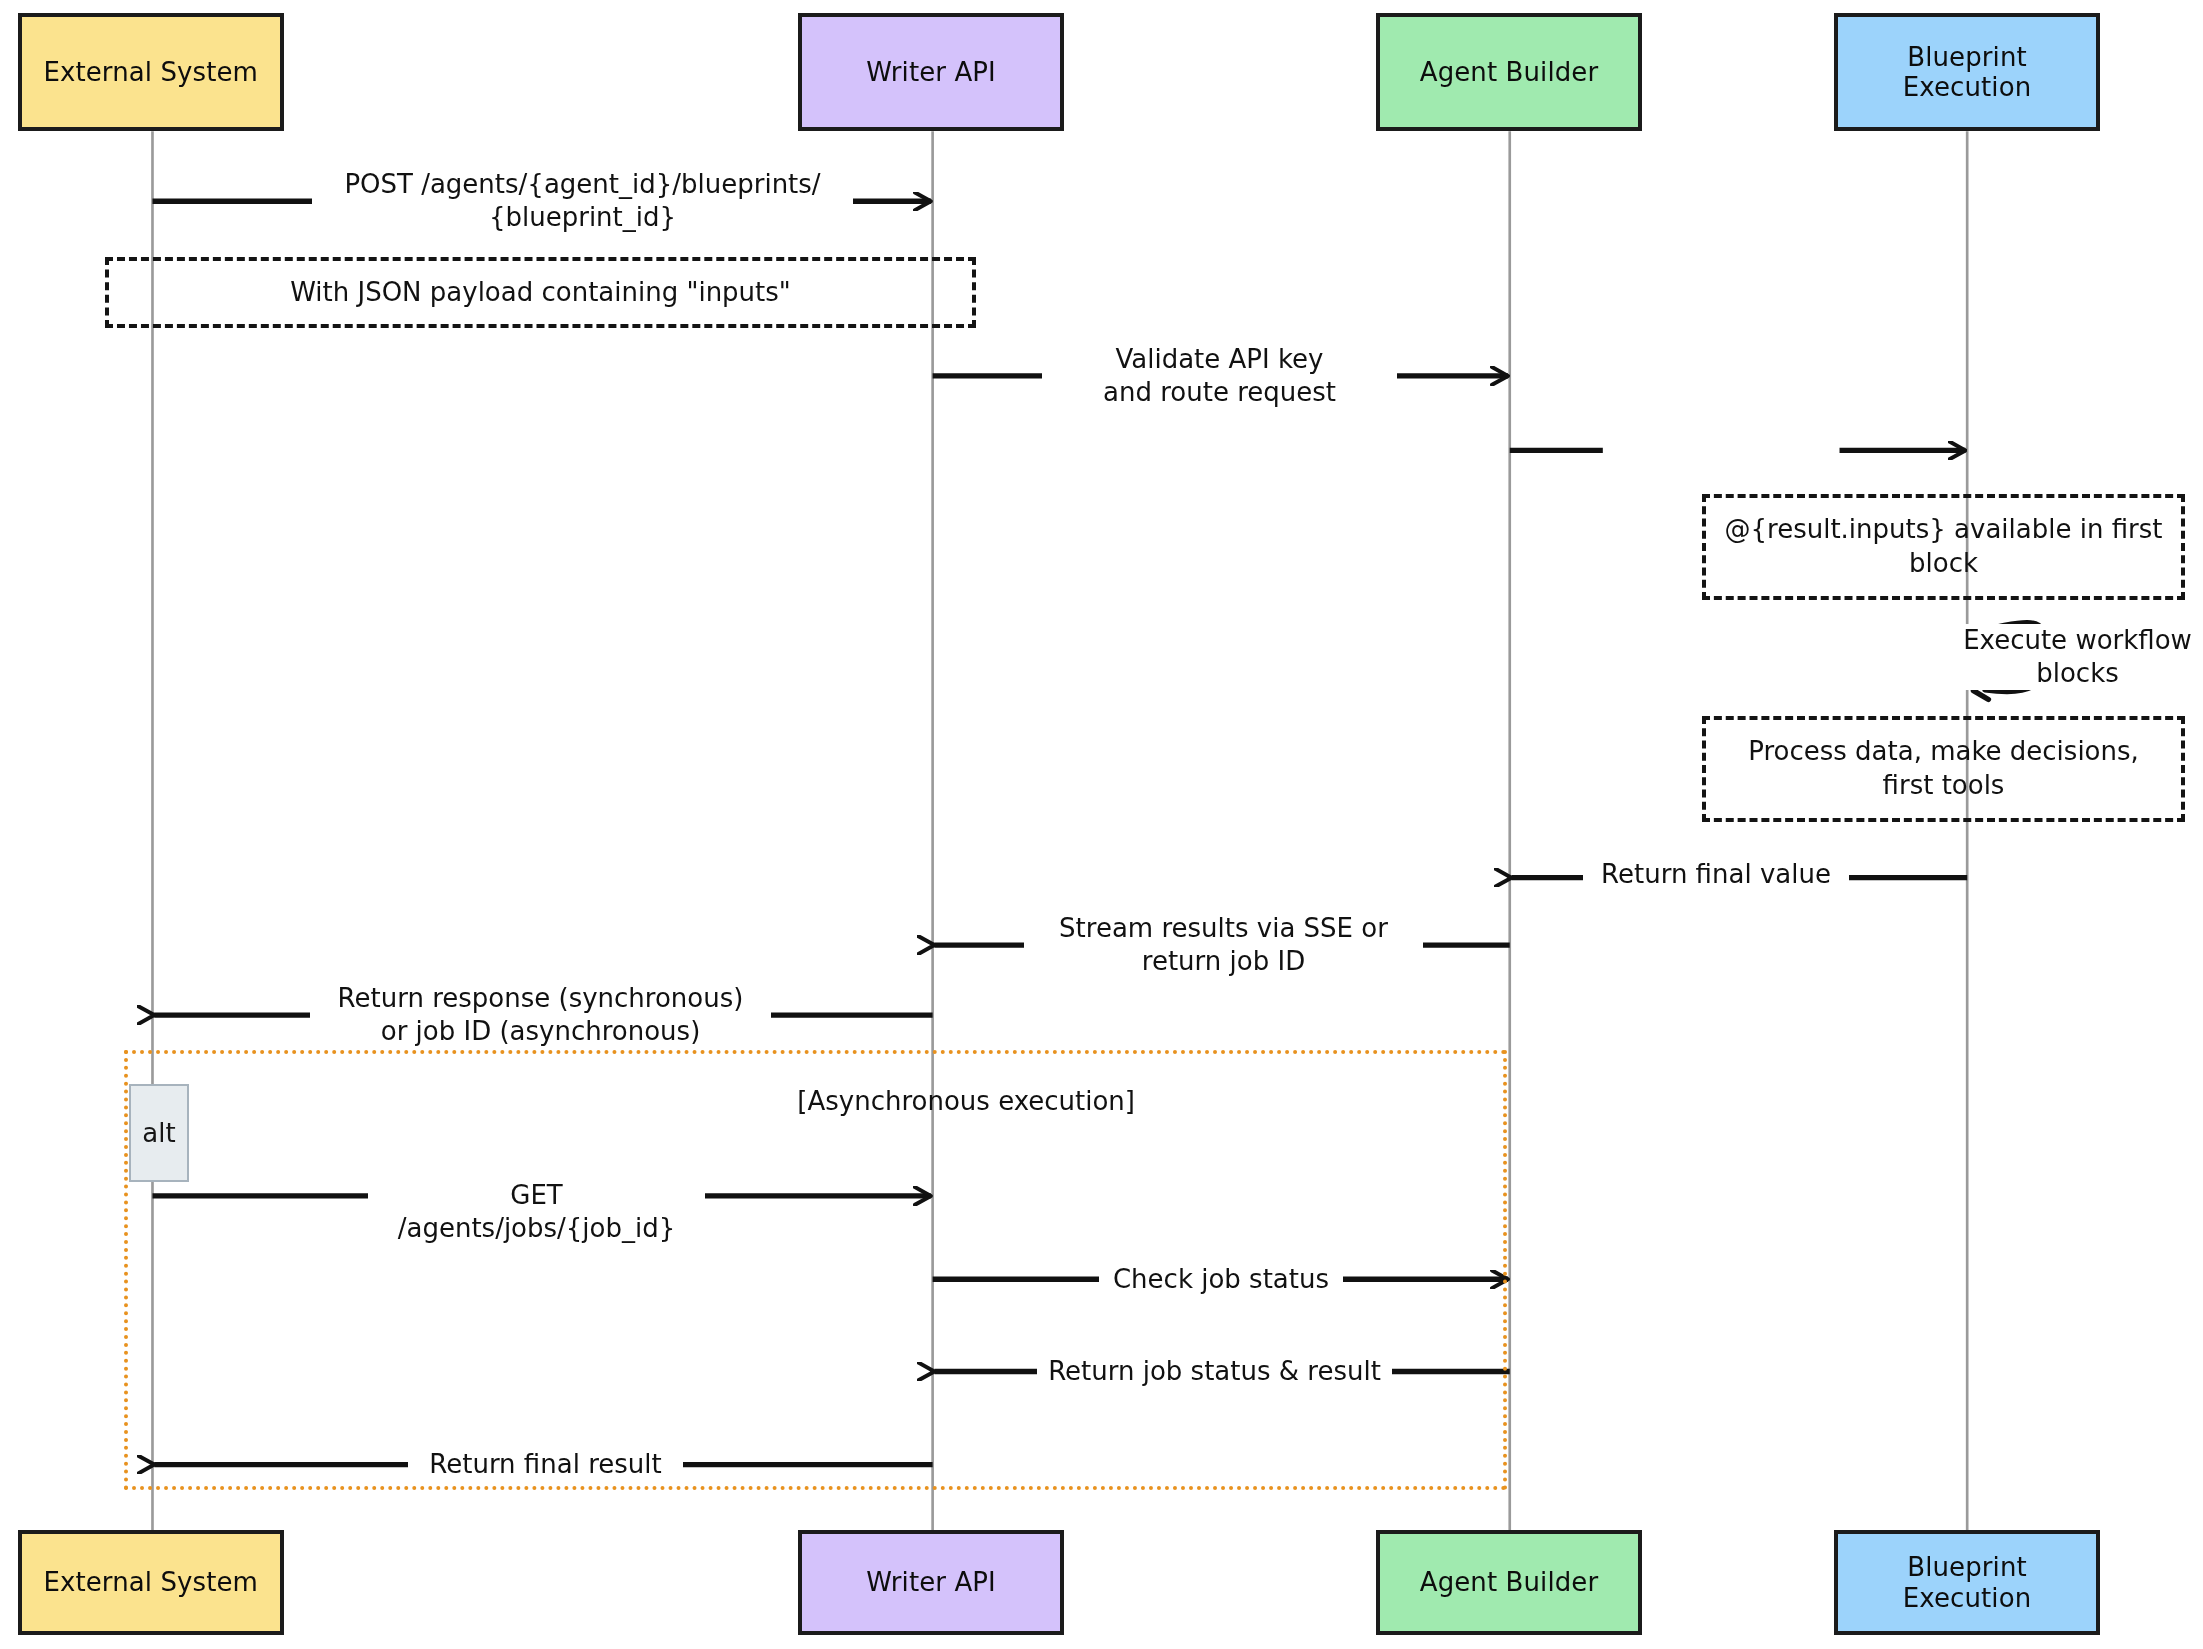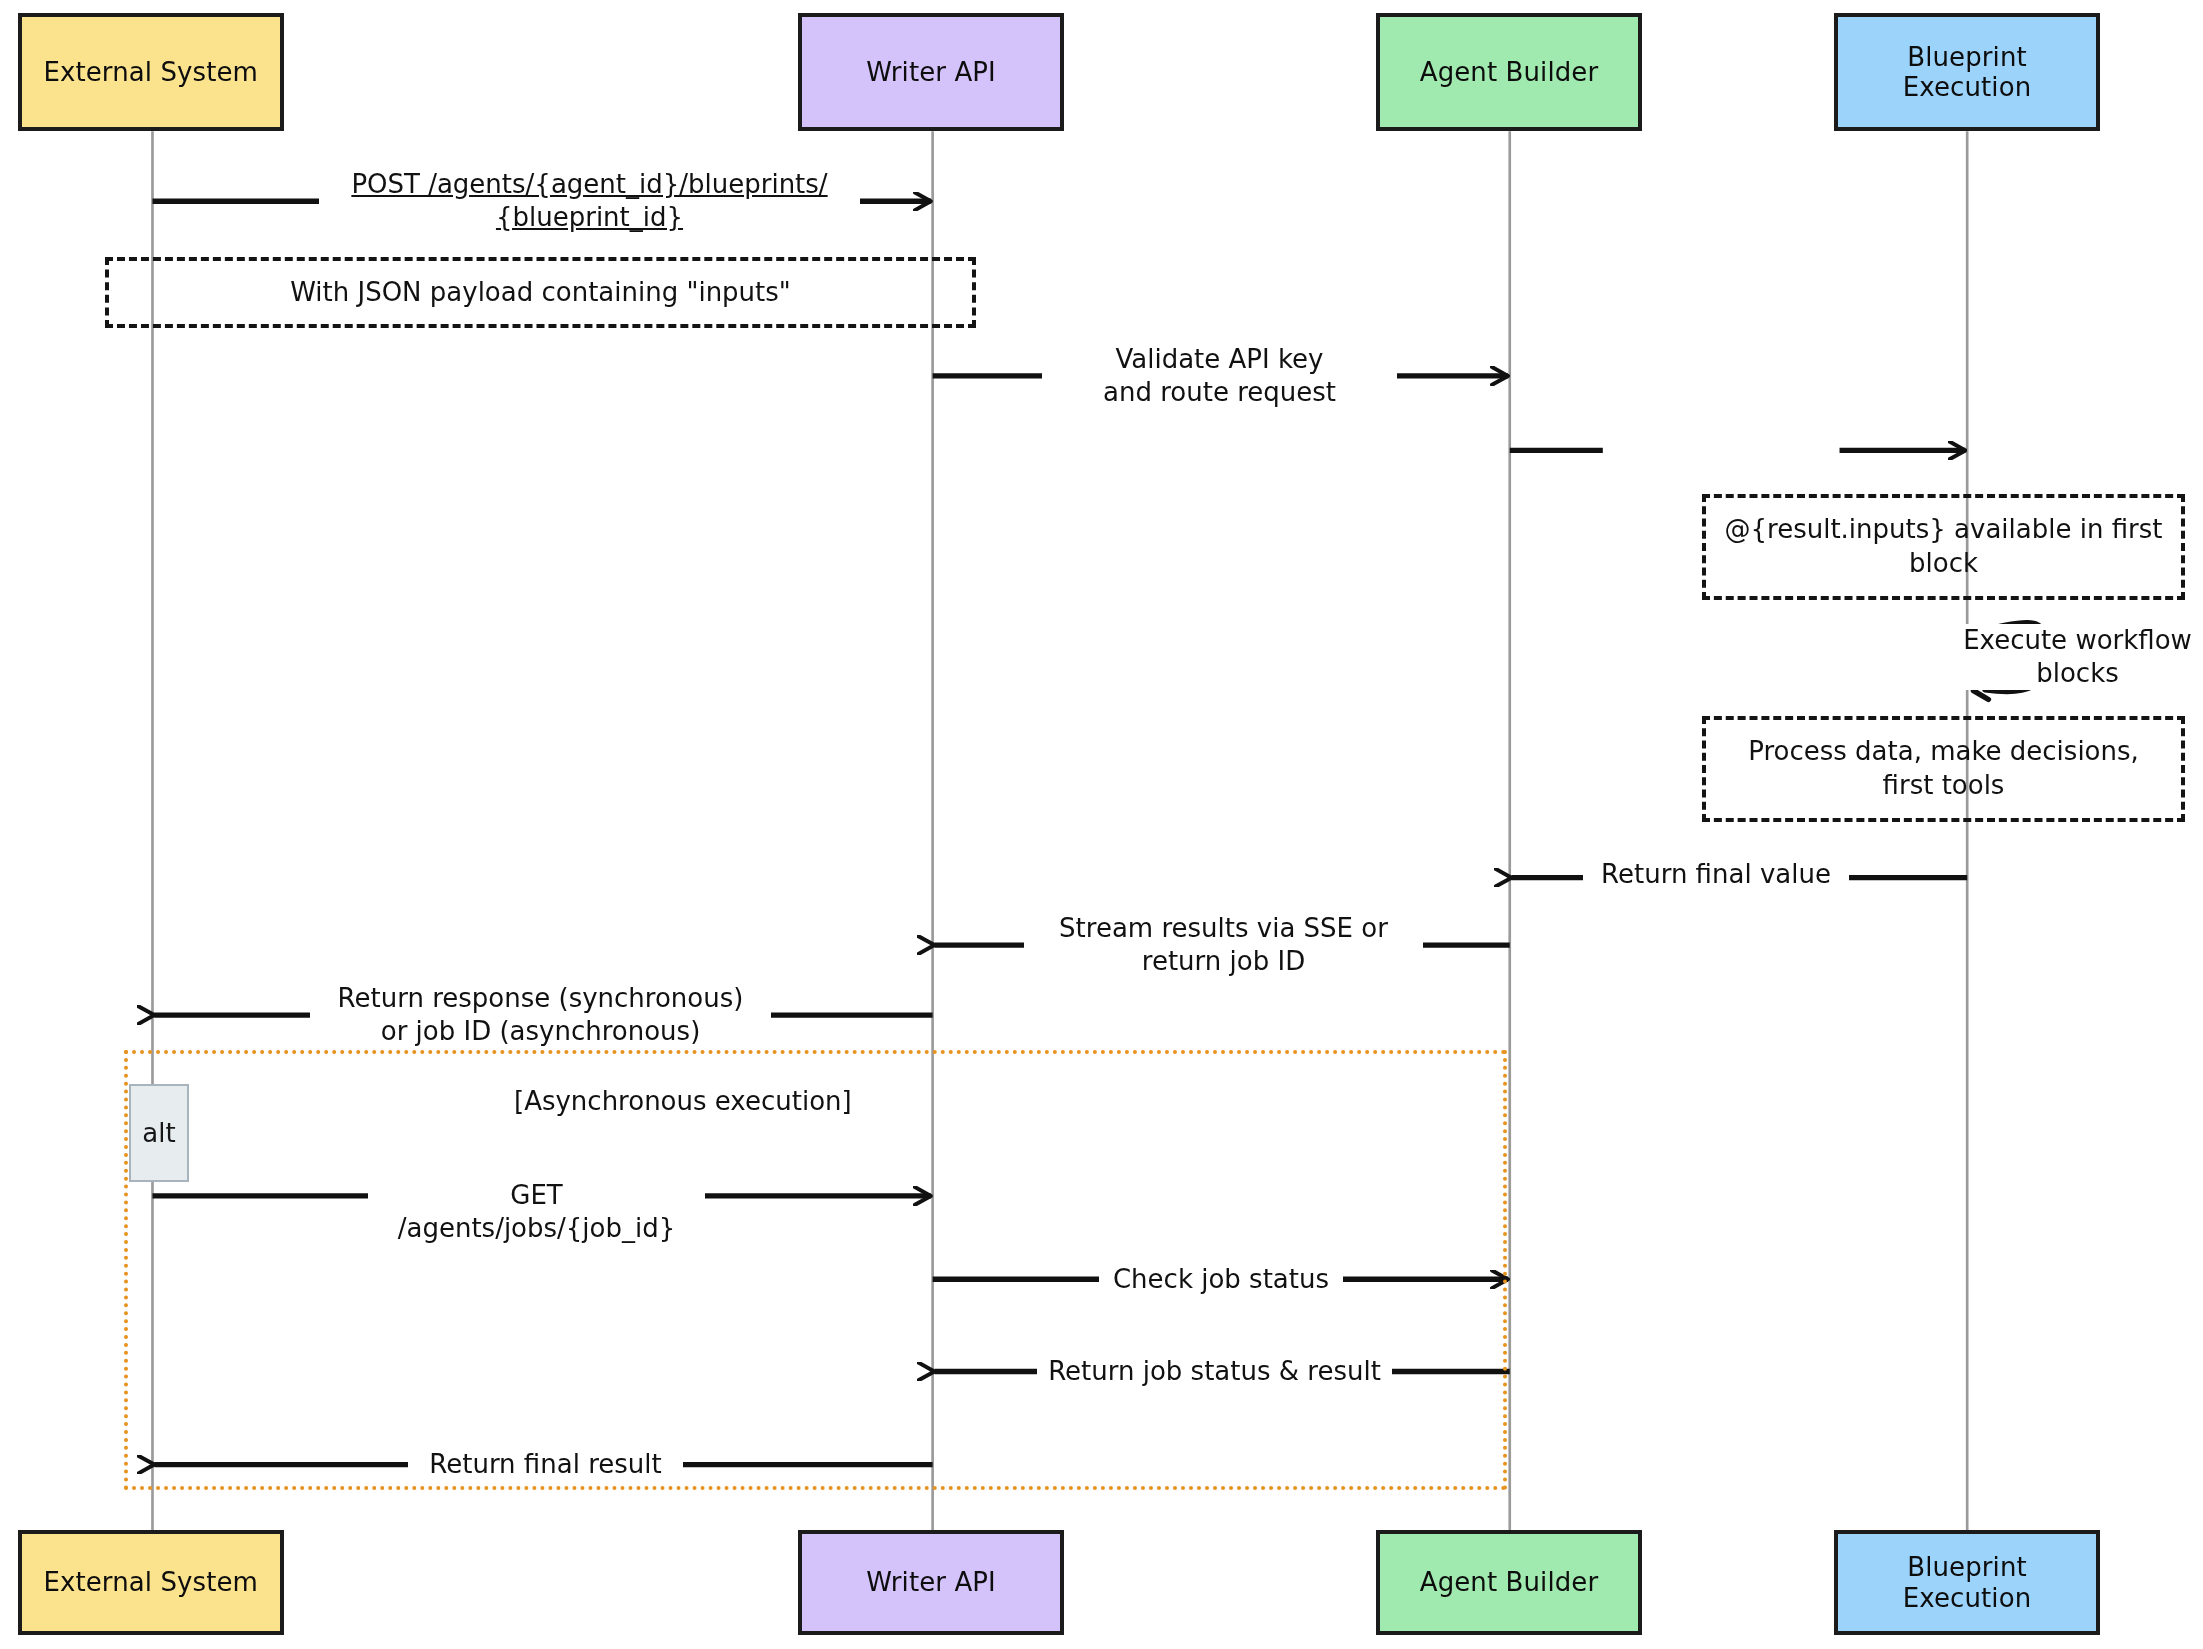--- a/index.html
+++ b/index.html
@@ -39,21 +39,21 @@
     border:4.4px dotted #e8921f;
     background:transparent;
   }
   .altlabel{
     position:absolute;box-sizing:border-box;
     background:#e7ecef;border:2.7px solid #a7b3bd;
     display:flex;align-items:center;justify-content:center;
     font-size:26px;color:#161616;margin-top:32px;
   }
   .altcond{
-    position:absolute;text-align:left;font-size:26px;color:#111111;
+    position:absolute;text-align:right;font-size:26px;color:#111111;
   }
   .selfmsg{
     position:absolute;text-align:center;font-size:26px;color:#111111;
     line-height:1.26;white-space:pre-line;background:#ffffff;
   }
 </style>
 </head>
 <body>
 
 <div id="stage">
@@ -153,21 +153,21 @@
     <span style="white-space: pre-line;">Writer API</span>
   </div>
   <div class="pbox" style="left:1376px;top:1530px;width:266px;height:105px;background:#a0eaaf;">
     <span style="white-space: pre-line;">Agent Builder</span>
   </div>
   <div class="pbox" style="left:1834px;top:1530px;width:266px;height:105px;background:#9cd3fb;">
     <span style="white-space: pre-line;">Blueprint
 Execution</span>
   </div>
 
-  <div class="msg" style="left: 319px; top: 168px; width: 541px; white-space: pre-line; text-decoration: underline;">POST /agents/{agent_id}/blueprints/
+  <div class="msg" style="left: 312px; top: 168px; width: 541px; white-space: pre-line;">POST /agents/{agent_id}/blueprints/
 {blueprint_id}</div>
 
   <div class="msg" style="left: 1042px; top: 343px; width: 355px; white-space: pre-line;">Validate API key
 and route request</div>
 
 
   <div class="selfmsg" style="left: 1931px; top: 624px; width: 293px; white-space: pre-line;">Execute workflow
 blocks</div>
 
   <div class="msg" style="left: 1583px; top: 858px; width: 266px; white-space: pre-line;">Return final value</div>

